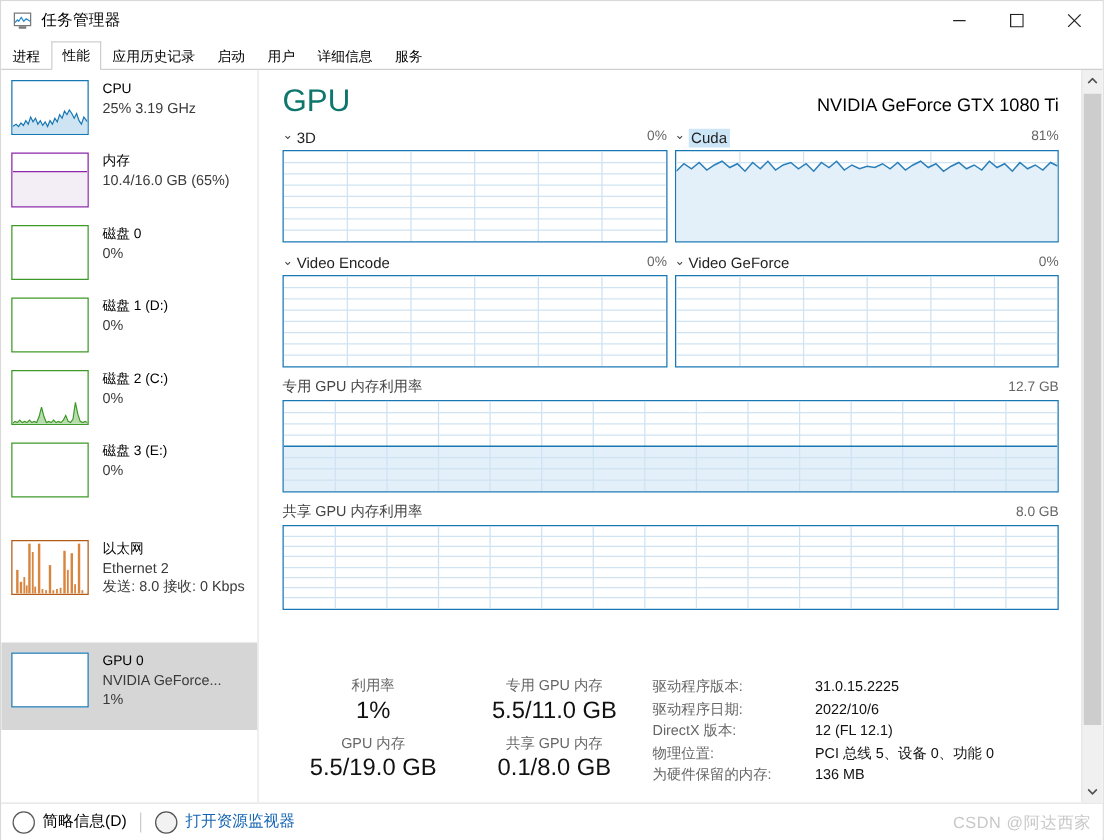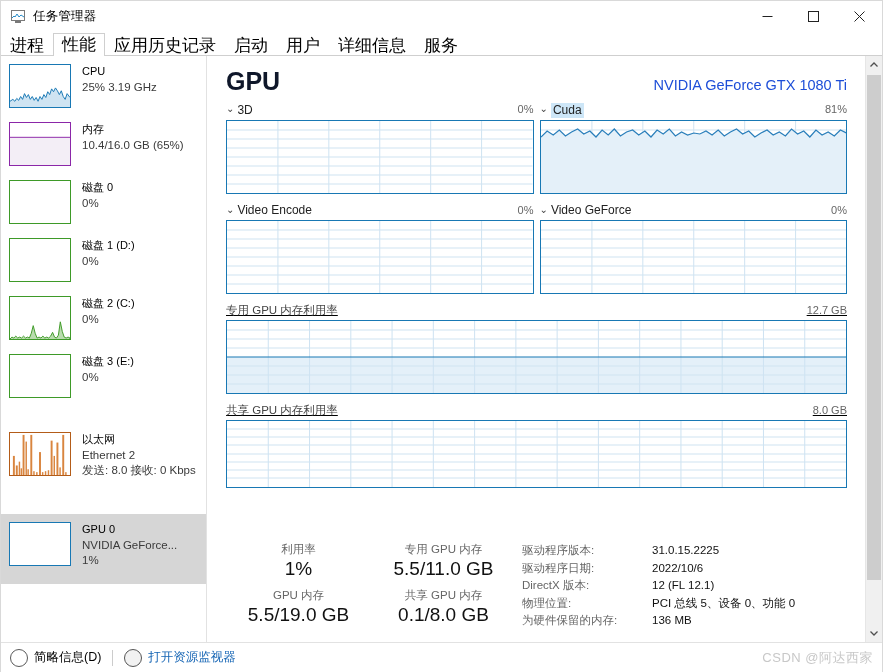--- a/index.html
+++ b/index.html
@@ -24,21 +24,21 @@
   .winbtn svg{display:block;}
 
   
   .menubar{height:22px;display:flex;align-items:center;padding-left:7px;background:#ffffff;}
   .menuitem{font-size:12.5px;color:#000;padding:2px 9px 2px 0;margin-right:9px;white-space:nowrap;}
 
   
   .tabstrip{height:24px;display:flex;align-items:flex-end;position:relative;background:#ffffff;}
   .tabstrip:after{content:"";position:absolute;left:0;right:0;bottom:0;height:1px;background:#cfcfcf;}
   .tab{
-    position:relative;z-index:2;height:22px;line-height:22px;padding:0 8px;font-size:17px;color:#000;
+    position:relative;z-index:2;height:22px;line-height:22px;padding:0 8px;font-size:11px;color:#000;
     border:1px solid transparent;border-bottom:none;background:transparent;white-space:nowrap;box-sizing:border-box;text-align:center;
   }
   .tab.active{background:#ffffff;border-color:#cfcfcf;height:23px;line-height:22px;}
   .tab.active:after{content:"";position:absolute;left:0;right:0;bottom:-1px;height:2px;background:#ffffff;}
 
   
   .content{display:flex;height:586px;position:relative;}
   .sidebar{
     width:205px;flex:0 0 205px;background:#ffffff;border-right:1px solid #e2e2e2;
     overflow:hidden;position:relative;
@@ -49,34 +49,34 @@
   .sb-thumb{width:62px;height:44px;flex:0 0 auto;box-sizing:border-box;border:1px solid #1878b4;background:#fff;position:relative;overflow:hidden;margin-top:3px;}
   .sb-thumb svg{display:block;width:100%;height:100%;}
   .sb-text{margin-left:11px;min-width:0;padding-top:1px;}
   .sb-name{font-size:11px;color:#000;line-height:18px;white-space:nowrap;}
   .sb-sub{font-size:11.5px;color:#3a3a3a;line-height:15px;white-space:nowrap;}
 
   
   .main{flex:1 1 auto;position:relative;background:#ffffff;padding:0;overflow:hidden;}
   .main-inner{position:absolute;left:0;top:0;right:17px;bottom:0;}
   .gpu-head{display:flex;align-items:baseline;justify-content:space-between;padding:10px 18px 0 19px;}
-  .gpu-title{font-size:25px;color:#0f172a;line-height:30px;font-weight:bold;}
-  .gpu-model{font-size:14.5px;color:#1d4ed8;padding-left:12px;}
+  .gpu-title{font-size:25px;color:#0f766e;line-height:30px;font-weight:normal;}
+  .gpu-model{font-size:14.5px;color:#000000;padding-left:12px;}
 
   .grid2{display:flex;gap:6px;padding:0 18px 0 19px;margin-top:6px;}
   .cell{flex:1 1 0;min-width:0;}
   .cap{display:flex;justify-content:space-between;align-items:baseline;font-size:11.5px;color:#555;line-height:15px;}
   .cap .left{display:flex;align-items:center;gap:3px;color:#222;font-size:12px;}
   .cap .chev{color:#444;font-size:10px;line-height:10px;transform:translateY(-1px);}
   .cap .hl{background:#cde6f7;padding:0 2px;}
   .cap .right{font-size:11px;color:#666;}
   .plot{border:1px solid #1878b4;background:#ffffff;position:relative;overflow:hidden;margin-top:2px;}
   .plot svg{display:block;width:100%;height:100%;}
 
-  .memblock{padding:0 18px 0 19px;margin-top:9px;text-decoration:underline;}
+  .memblock{padding:0 18px 0 19px;margin-top:9px;}
   .memcap{display:flex;justify-content:space-between;align-items:baseline;font-size:11.5px;line-height:15px;}
   .memcap .l{color:#444;}
   .memcap .r{color:#666;font-size:11px;}
 
   
   .stats{position:absolute;left:19px;right:18px;bottom:8px;display:flex;}
   .stats-left{width:290px;flex:0 0 290px;display:flex;flex-wrap:wrap;text-align:center;}
   .stat{width:50%;box-sizing:border-box;margin-bottom:7px;}
   .stat .lab{font-size:11.5px;color:#666;line-height:15px;}
   .stat .val{font-size:19px;color:#111;line-height:24px;}

